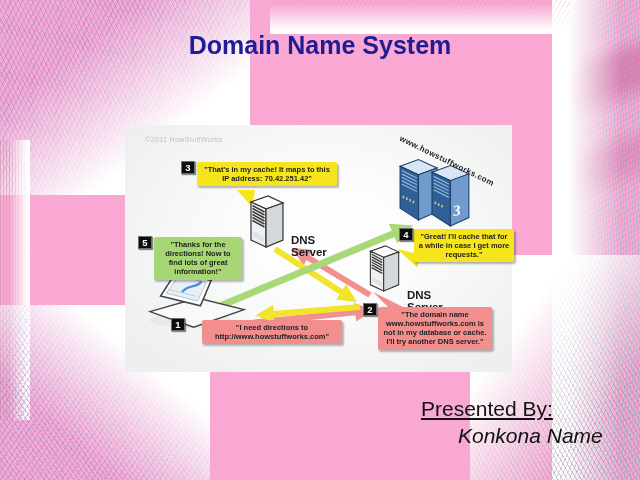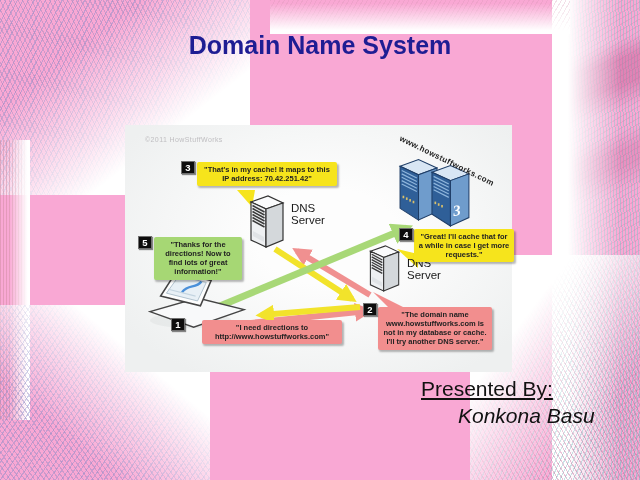--- a/index.html
+++ b/index.html
@@ -37,33 +37,33 @@
   .deco-top{top:0;right:70px;width:300px;height:34px;
     background:
       linear-gradient(to bottom, rgba(255,255,255,0) 10%, #fff 90%),
       repeating-linear-gradient(120deg, rgba(215,150,180,.30) 0 1px, transparent 1px 4px);}
 
   
   .title{position:absolute;top:31px;left:0;width:640px;text-align:center;
     color:#1e1d93;font-weight:bold;font-size:25px;line-height:1.14;}
 
   
-  .presented{position:absolute;left:421px;top:375px;width:210px;
+  .presented{position:absolute;left:421px;top:395px;width:210px;
     color:#111;font-size:21px;line-height:1.3;}
   .presented .by{text-decoration:underline;}
   .presented .name{font-style:italic;margin-left:37px;display:block;}
 
   
   .diagram{position:absolute;left:125px;top:125px;width:387px;height:247px;
     background:radial-gradient(ellipse at 52% 45%, #fdfdfd 25%, #eef0f0 85%);}
   .diagram *{box-sizing:border-box;}
   .copyright{position:absolute;left:20px;top:11px;font-size:7px;color:#c0bfc2;letter-spacing:.4px;}
   .arrows{position:absolute;left:0;top:0;z-index:1;}
   .device{position:absolute;z-index:2;}
-  .srv-label{position:absolute;z-index:2;font-weight:normal;color:#1a1a1a;font-size:11.5px;line-height:1.02;}
+  .srv-label{position:absolute;z-index:2;font-weight:bold;color:#1a1a1a;font-size:11.5px;line-height:1.02;margin-top:32px;}
   .weblabel{position:absolute;left:277px;top:9px;z-index:2;font-weight:bold;font-size:8px;color:#222;
     letter-spacing:.4px;transform:rotate(26deg);transform-origin:left top;white-space:nowrap;}
   .bubble{position:absolute;z-index:3;padding:3px 4px;font-weight:bold;font-size:7.5px;line-height:1.22;
     color:#222;text-align:center;border-radius:2px;box-shadow:1.5px 2px 2px rgba(0,0,0,.28);}
   .b-yellow{background:#f6e41c;}
   .b-green{background:#a6d774;}
   .b-pink{background:#f28e8e;}
   .badge{position:absolute;z-index:4;width:14px;height:13px;background:#0d0d0d;color:#fff;
     border:1px solid #6f6f6f;font-size:9.5px;font-weight:bold;display:flex;align-items:center;
     justify-content:center;box-shadow:1px 1px 1px rgba(0,0,0,.45);}
@@ -219,16 +219,16 @@
     <div class="badge" style="left:46px;top:193px;">1</div>
     <div class="bubble b-pink" style="left:77px;top:195px;width:140px;">"I need directions to http://www.howstuffworks.com"</div>
 
     <div class="badge" style="left:238px;top:178px;">2</div>
     <div class="bubble b-pink" style="left:253px;top:182px;width:114px;">"The domain name www.howstuffworks.com is not in my database or cache. I'll try another DNS server."</div>
 
   </div>
 
   <div class="presented">
     <span class="by">Presented By: </span>
-    <span class="name">Konkona Basu</span>
+    <span class="name">Konkona Name</span>
   </div>
 
 </div>
 
 </body></html>

